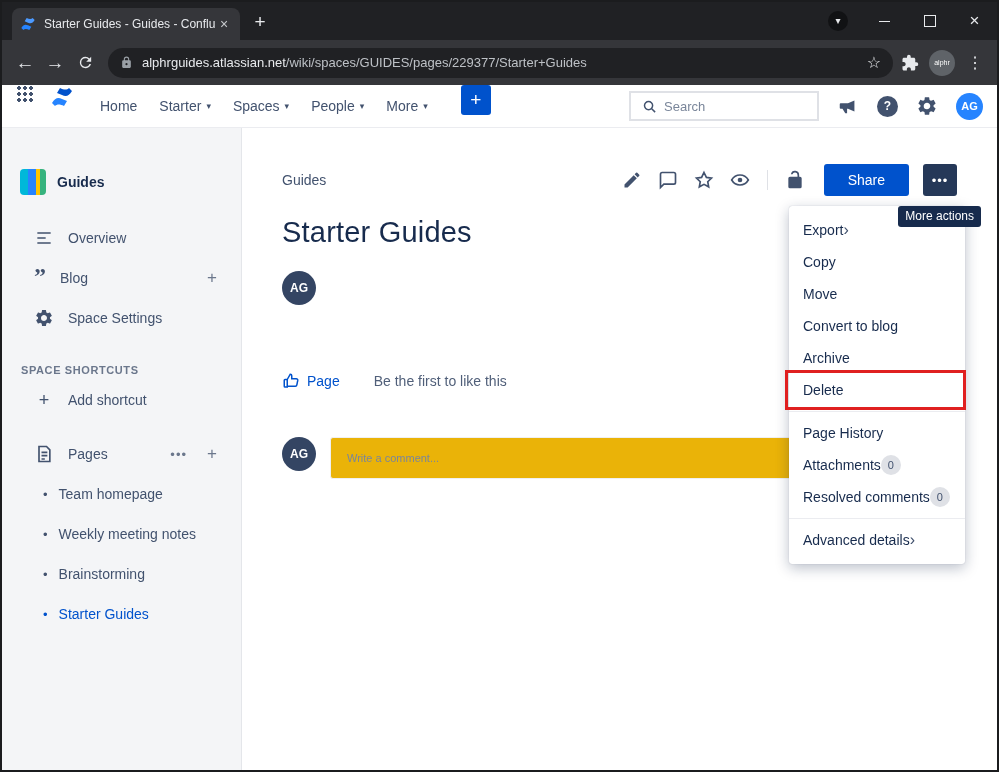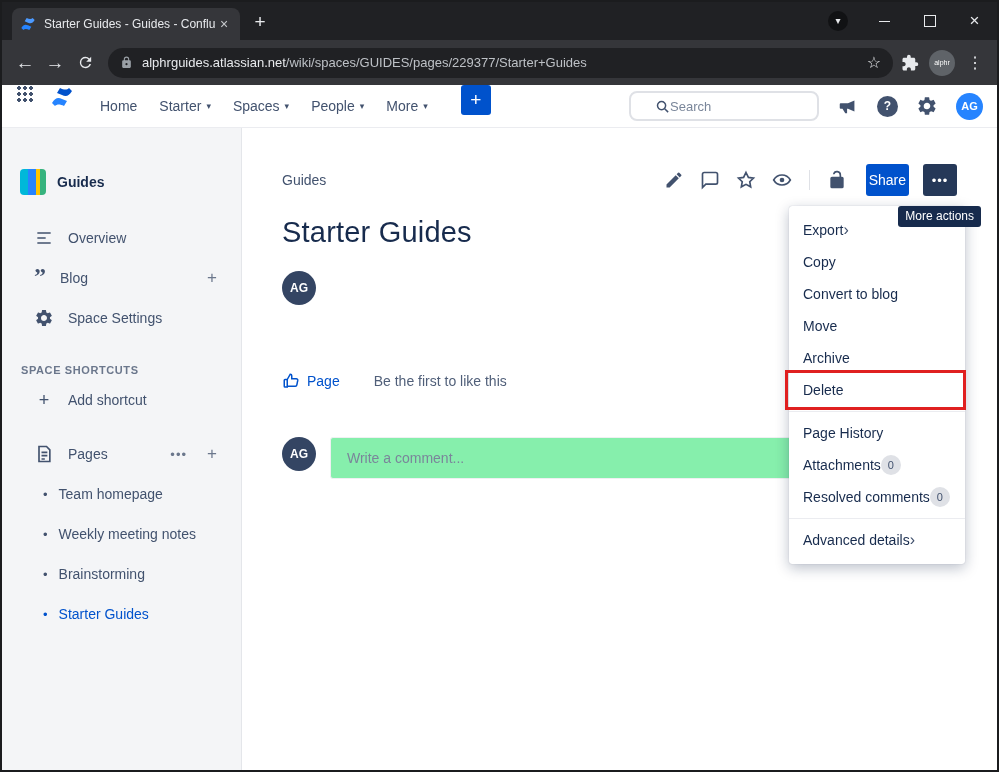--- a/index.html
+++ b/index.html
@@ -51,22 +51,22 @@
     background-image: radial-gradient(circle, #42526E 1.7px, transparent 1.9px);
     background-size: 6px 6px; background-position: 0 0; }
   .conf-logo { width:26px; height:24px; margin-right:14px; }
   .appnav { display:flex; align-items:center; }
   .appnav a { display:flex; align-items:center; gap:5px; padding:0 11px; color:#42526E; font-size:14px;
               font-weight:500; text-decoration:none; height:32px; }
   .chev { font-size:9px; color:#42526E; }
   .create-btn { width:30px; height:30px; background:#0052CC; border-radius:3px; color:#fff; font-size:19px;
                 display:flex; align-items:center; justify-content:center; margin-left:22px; border:none; }
   .appbar-right { margin-left:auto; display:flex; align-items:center; gap:18px; }
-  .search-box { width:190px; height:30px; border:2px solid #DFE1E6; border-radius:8px; display:flex;
-                align-items:center; padding:0 24px; background:#fff; }
+  .search-box { width:190px; height:30px; border:2px solid #DFE1E6; border-radius:0; display:flex;
+                align-items:center; padding:0 11px; gap:7px; background:#fff; }
   .search-box svg { width:15px; height:15px; color:#42526E; flex:none; }
   .search-box input { border:none; outline:none; width:100%; font-size:13px; color:#172B4D;
                       font-family:"Liberation Sans",sans-serif; background:transparent; }
   .search-box input::placeholder { color:#7A869A; }
   .appbar-icon { width:22px; height:22px; color:#42526E; }
   .help-circle { width:21px; height:21px; border-radius:50%; background:#42526E; color:#fff; font-size:12px;
                  font-weight:bold; display:flex; align-items:center; justify-content:center; }
   .help-circle::before { content:"?"; }
   .ag-avatar-top { width:27px; height:27px; border-radius:50%; background:#2684FF; color:#fff; font-size:11px;
                    font-weight:bold; display:flex; align-items:center; justify-content:center; }
@@ -96,42 +96,42 @@
 
   
   .main { flex:1; position:relative; padding:36px 40px 0 40px; background:#fff; }
   .crumb-row { display:flex; align-items:center; justify-content:space-between; height:32px; }
   .breadcrumb { font-size:14px; color:#42526E; }
   .actions { display:flex; align-items:center; gap:6px; }
   .icon-btn { width:30px; height:30px; display:flex; align-items:center; justify-content:center;
               color:#42526E; border-radius:3px; }
   .icon-btn svg { width:20px; height:20px; }
   .v-div { width:1px; height:20px; background:#DFE1E6; margin:0 6px; }
-  .share-btn { height:32px; padding:0 3px; background:#0052CC; color:#fff; border:none; border-radius:3px;
+  .share-btn { height:32px; padding:0 24px; background:#0052CC; color:#fff; border:none; border-radius:3px;
                font-size:14px; font-weight:500; font-family:"Liberation Sans",sans-serif; margin-left:8px; }
   .more-btn { width:34px; height:32px; background:#253858; color:#fff; border:none; border-radius:3px;
               margin-left:8px; font-size:13px; letter-spacing:1px; }
   .more-btn::before { content:"•••"; }
 
   .page-title { margin-top:20px; font-size:29px; font-weight:500; color:#172B4D; letter-spacing:.2px; }
 
   .byline { margin-top:22px; display:flex; align-items:center; gap:14px; }
   .ag-avatar { width:34px; height:34px; border-radius:50%; background:#344563; color:#fff; font-size:12px;
                font-weight:bold; display:flex; align-items:center; justify-content:center; flex:none; }
   .byline-meta { font-size:12px; color:#6B778C; line-height:17px; }
   .read-time::before { content:"  •  "; color:#6B778C; }
 
   .like-row { margin-top:66px; display:flex; align-items:center; font-size:14px; height:20px; }
   .like-btn { display:flex; align-items:center; gap:7px; color:#0052CC; }
   .like-btn svg { width:18px; height:18px; }
   .like-hint { margin-left:34px; color:#505F79; }
 
   .comment-row { margin-top:46px; display:flex; align-items:flex-start; gap:14px; }
-  .comment-input { flex:1; height:42px; background:#86efac; border:1px solid #EFF0F2; border-radius:3px;
-                   padding:16px 16px; font-size:14px; color:#172B4D; font-family:"Liberation Sans",sans-serif; outline:none; }
+  .comment-input { flex:1; height:42px; background:#eab308; border:1px solid #EFF0F2; border-radius:3px;
+                   padding:16px 16px; font-size:11px; color:#172B4D; font-family:"Liberation Sans",sans-serif; outline:none; }
   .comment-input::placeholder { color:#7A869A; }
 
   
   .dropdown { position:absolute; left:787px; top:204px; width:176px; background:#fff; border-radius:3px;
               box-shadow: 0 4px 14px rgba(9,30,66,.28), 0 0 1px rgba(9,30,66,.3);
               padding:8px 0; z-index:50; }
   .menu-item { height:32px; display:flex; align-items:center; justify-content:flex-start; padding:0 14px;
                font-size:14px; color:#172B4D; cursor:default; }
   .chev-r { color:#42526E; font-size:16px; line-height:16px; }
   .chev-r::before { content:"›"; }
@@ -371,24 +371,24 @@
 
   <div class="dropdown">
     <div class="menu-item">
       <span>Export</span>
       <span class="chev-r"></span>
     </div>
     <div class="menu-item">
       <span>Copy</span>
     </div>
     <div class="menu-item">
+      <span>Move</span>
+    </div>
+    <div class="menu-item">
       <span>Convert to blog</span>
-    </div>
-    <div class="menu-item">
-      <span>Move</span>
     </div>
     <div class="menu-item">
       <span>Archive</span>
     </div>
     <div class="menu-item">
       <span>Delete</span>
     </div>
     <div class="menu-divider"></div>
     <div class="menu-item">
       <span>Page History</span>

